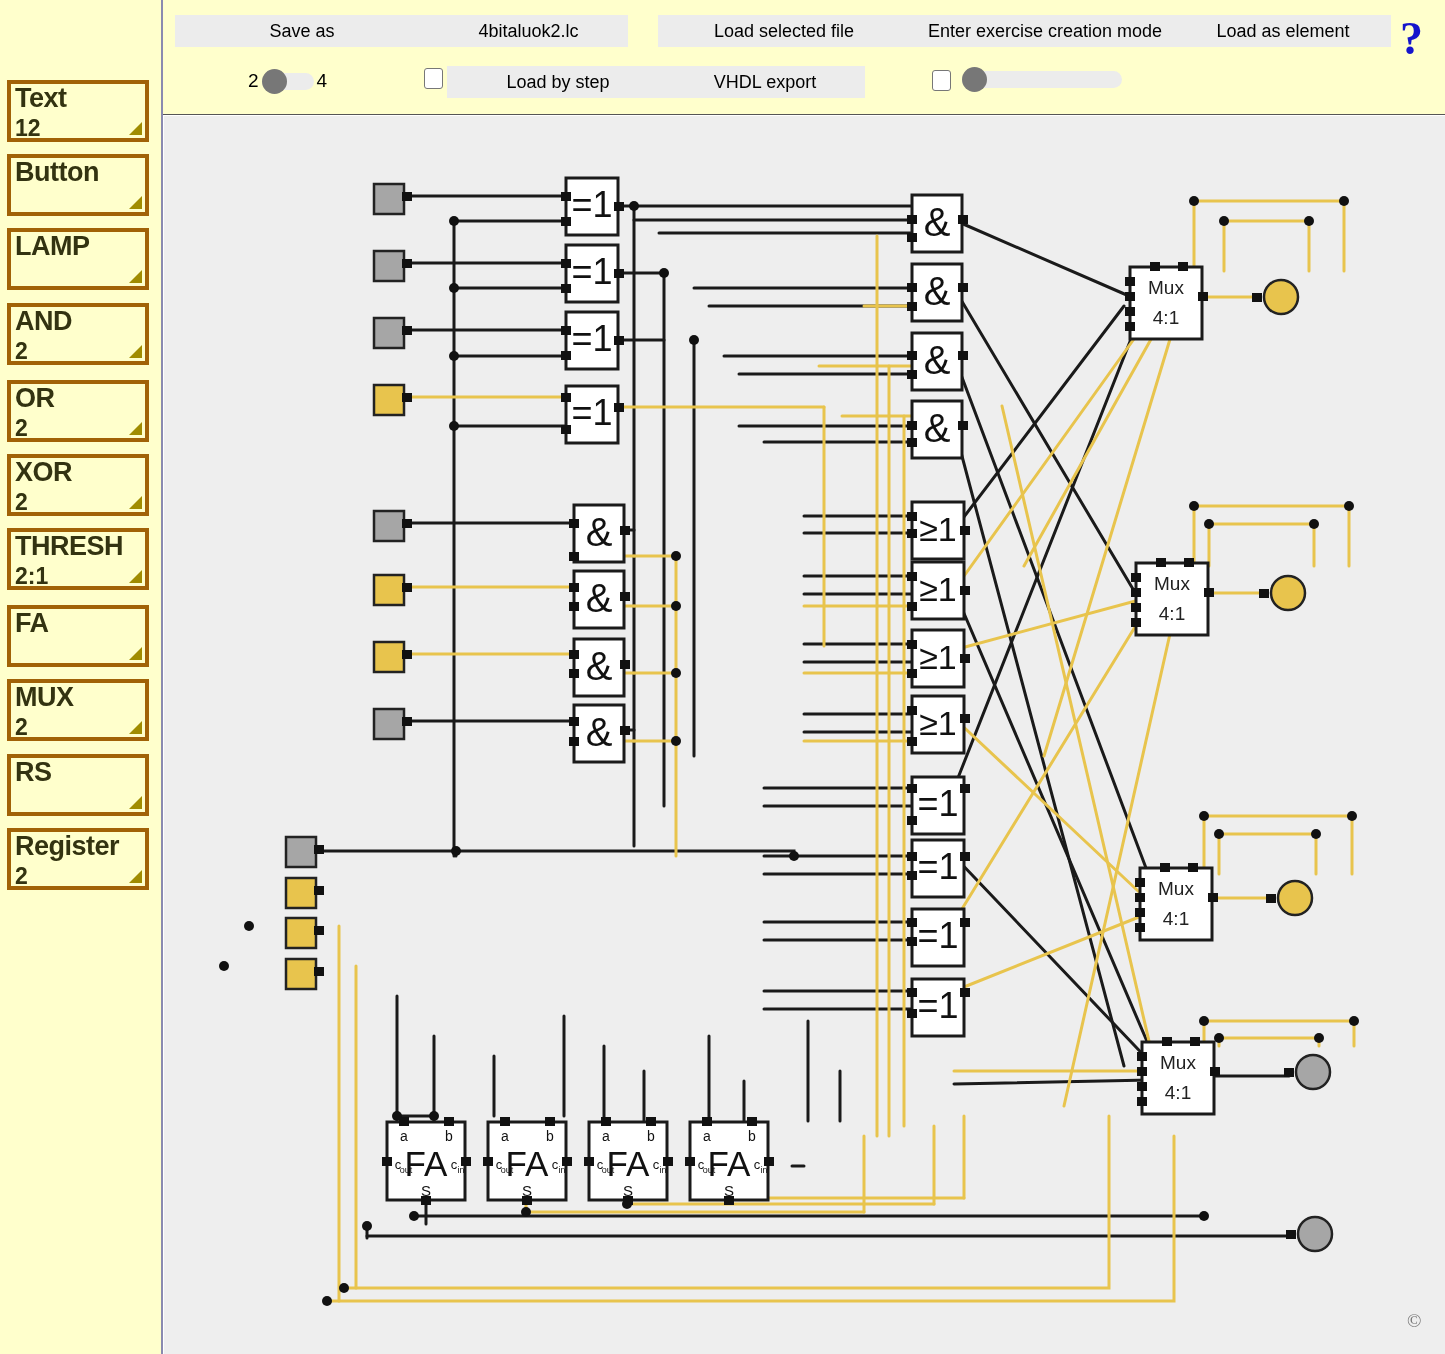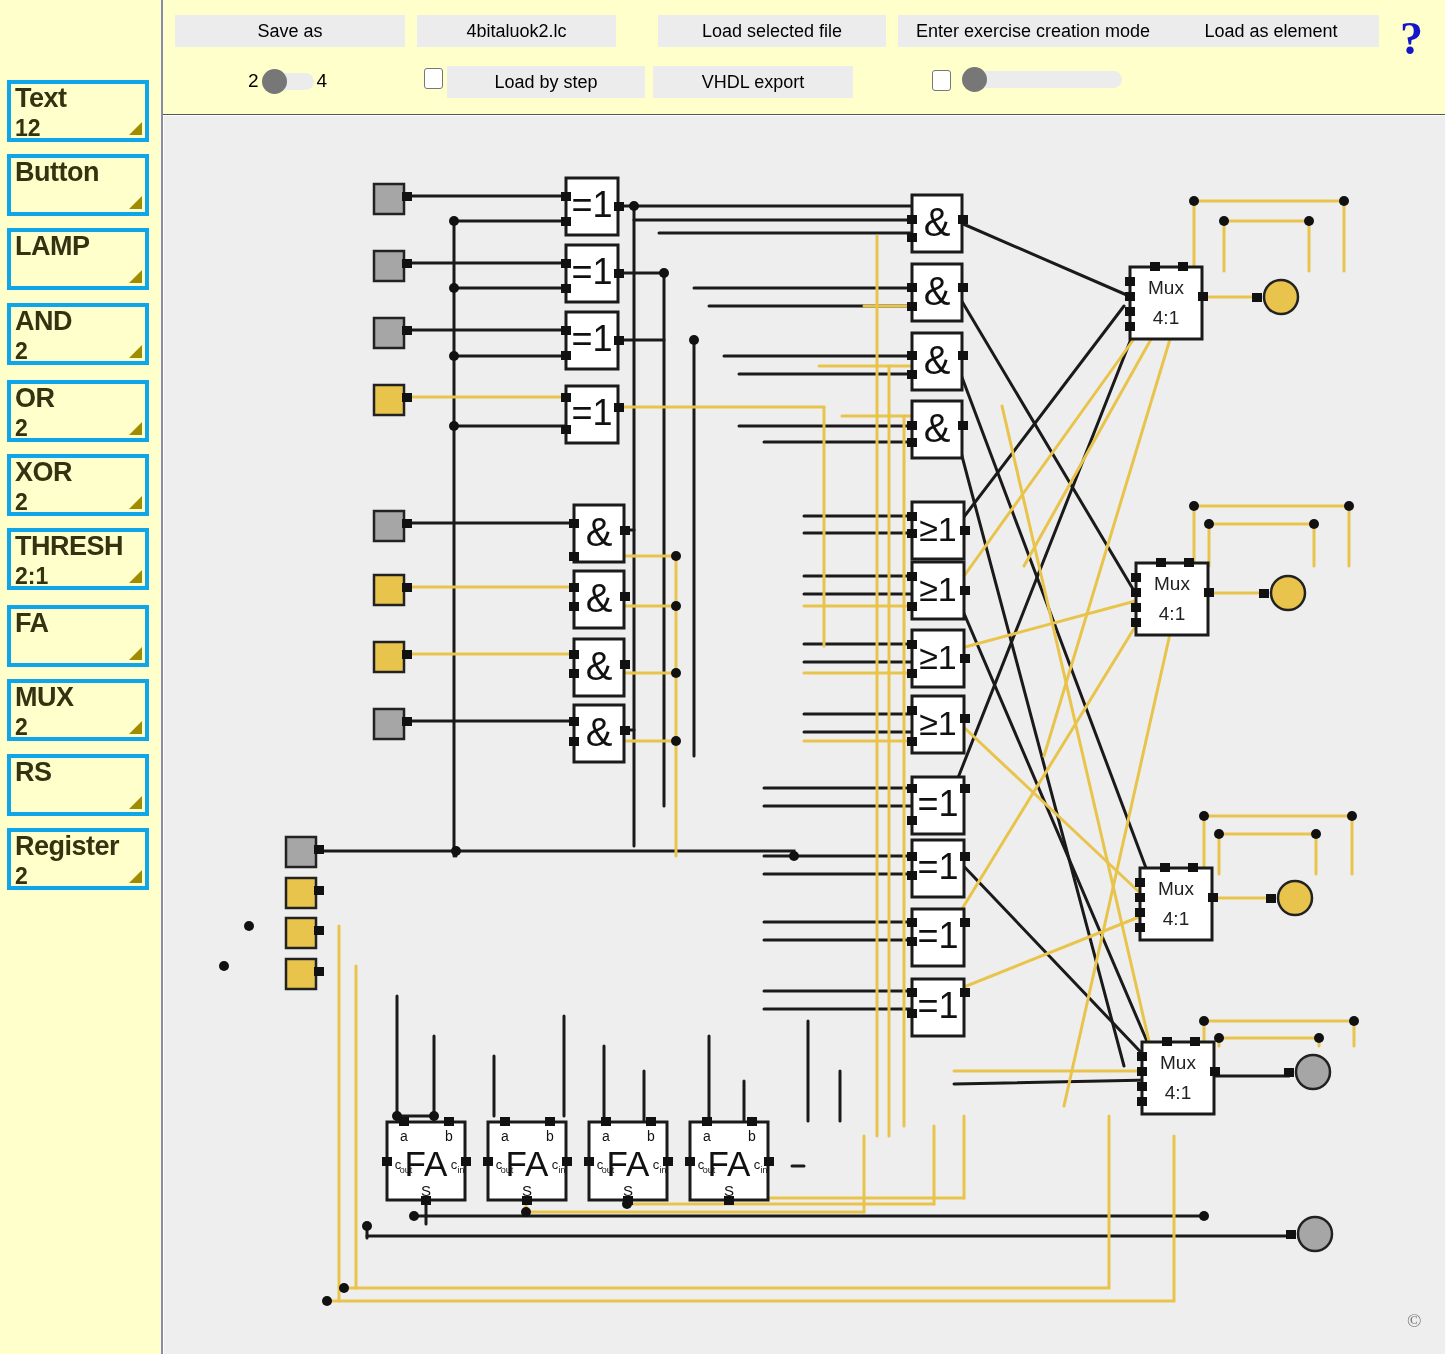--- a/index.html
+++ b/index.html
@@ -3,34 +3,34 @@
 <meta charset="utf-8">
 <style>
   html,body{margin:0;padding:0;background:#ffffff;}
   body{width:1445px;height:1354px;overflow:hidden;font-family:"Liberation Sans",sans-serif;}
   #app{position:relative;width:1445px;height:1354px;}
 
   
   #sidebar{position:absolute;left:0;top:0;width:163px;height:1354px;background:#ffffcc;
            border-right:2px solid #8a8ab0;box-sizing:border-box;}
   .palette-item{position:absolute;left:7px;width:142px;height:62px;background:#ffffcc;
-                border:4px solid #0ea5e9;box-sizing:border-box;cursor:pointer;}
+                border:4px solid #a16207;box-sizing:border-box;cursor:pointer;}
   .pi-title{position:absolute;left:4px;top:-3px;font-size:27px;font-weight:bold;color:#333311;
             letter-spacing:-0.5px;line-height:34px;white-space:nowrap;}
   .pi-sub{position:absolute;left:4px;bottom:0px;font-size:23px;font-weight:bold;color:#333311;
           line-height:20px;white-space:nowrap;}
   .pi-resize{position:absolute;right:3px;bottom:3px;width:0;height:0;
              border-left:13px solid transparent;border-bottom:13px solid #a08c00;}
 
   
   #toolbar{position:absolute;left:163px;top:0;width:1282px;height:115px;background:#ffffcc;
            border-bottom:1px solid #555;box-sizing:border-box;}
   .tbtn{position:absolute;height:32px;background:#ececec;border:none;color:#000;
         font-size:18px;font-family:"Liberation Sans",sans-serif;cursor:pointer;
-        display:flex;align-items:center;justify-content:center;}
+        display:flex;align-items:center;justify-content:center;padding-left:12px;}
   .tslider-wrap{position:absolute;display:flex;align-items:center;}
   .slab{font-size:19px;color:#000;}
   .strack{position:relative;width:52px;height:17px;background:#ececec;border-radius:9px;margin:0 3px;}
   .strack.wide{width:160px;}
   .sknob{position:absolute;top:-4px;left:0px;width:25px;height:25px;border-radius:50%;background:#777;}
   .tcheck{position:absolute;width:17px;height:19px;background:#fff;border:1px solid #777;
           border-radius:3px;cursor:pointer;}
   #help-icon{position:absolute;left:1400px;top:16px;font-size:46px;color:#1515cc;
              font-weight:bold;font-family:"Liberation Serif",serif;cursor:pointer;line-height:46px;}
 

